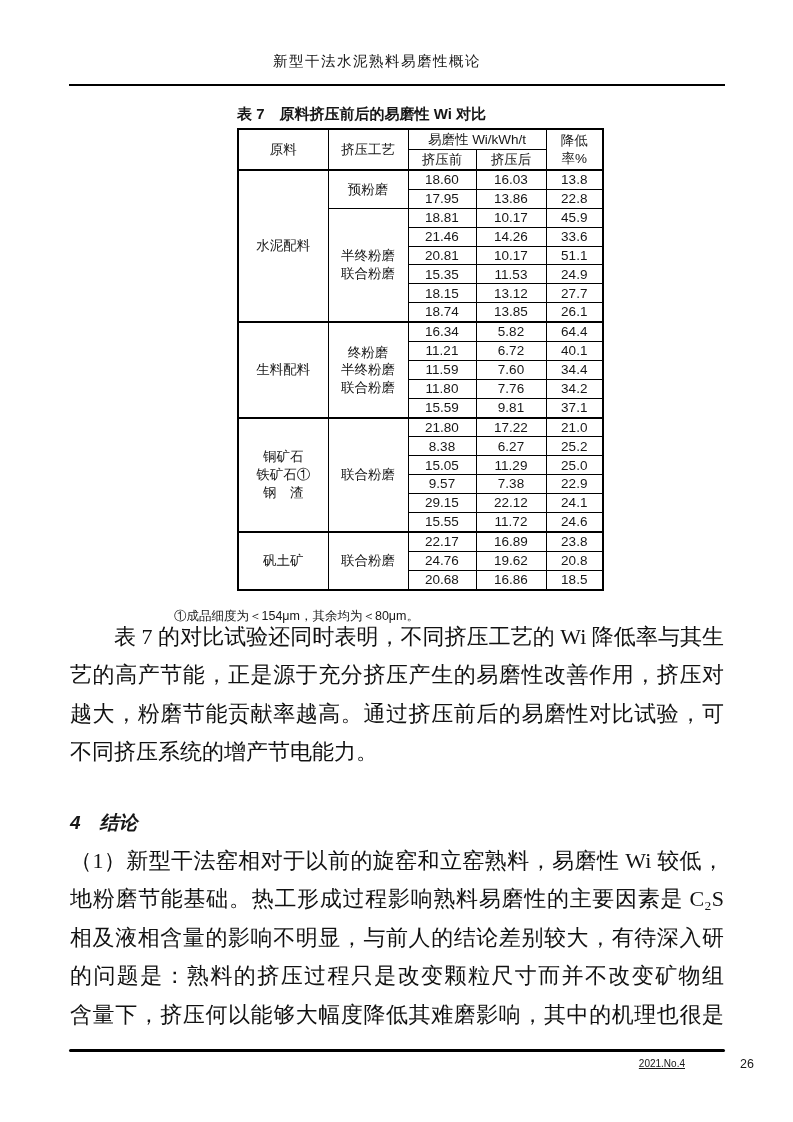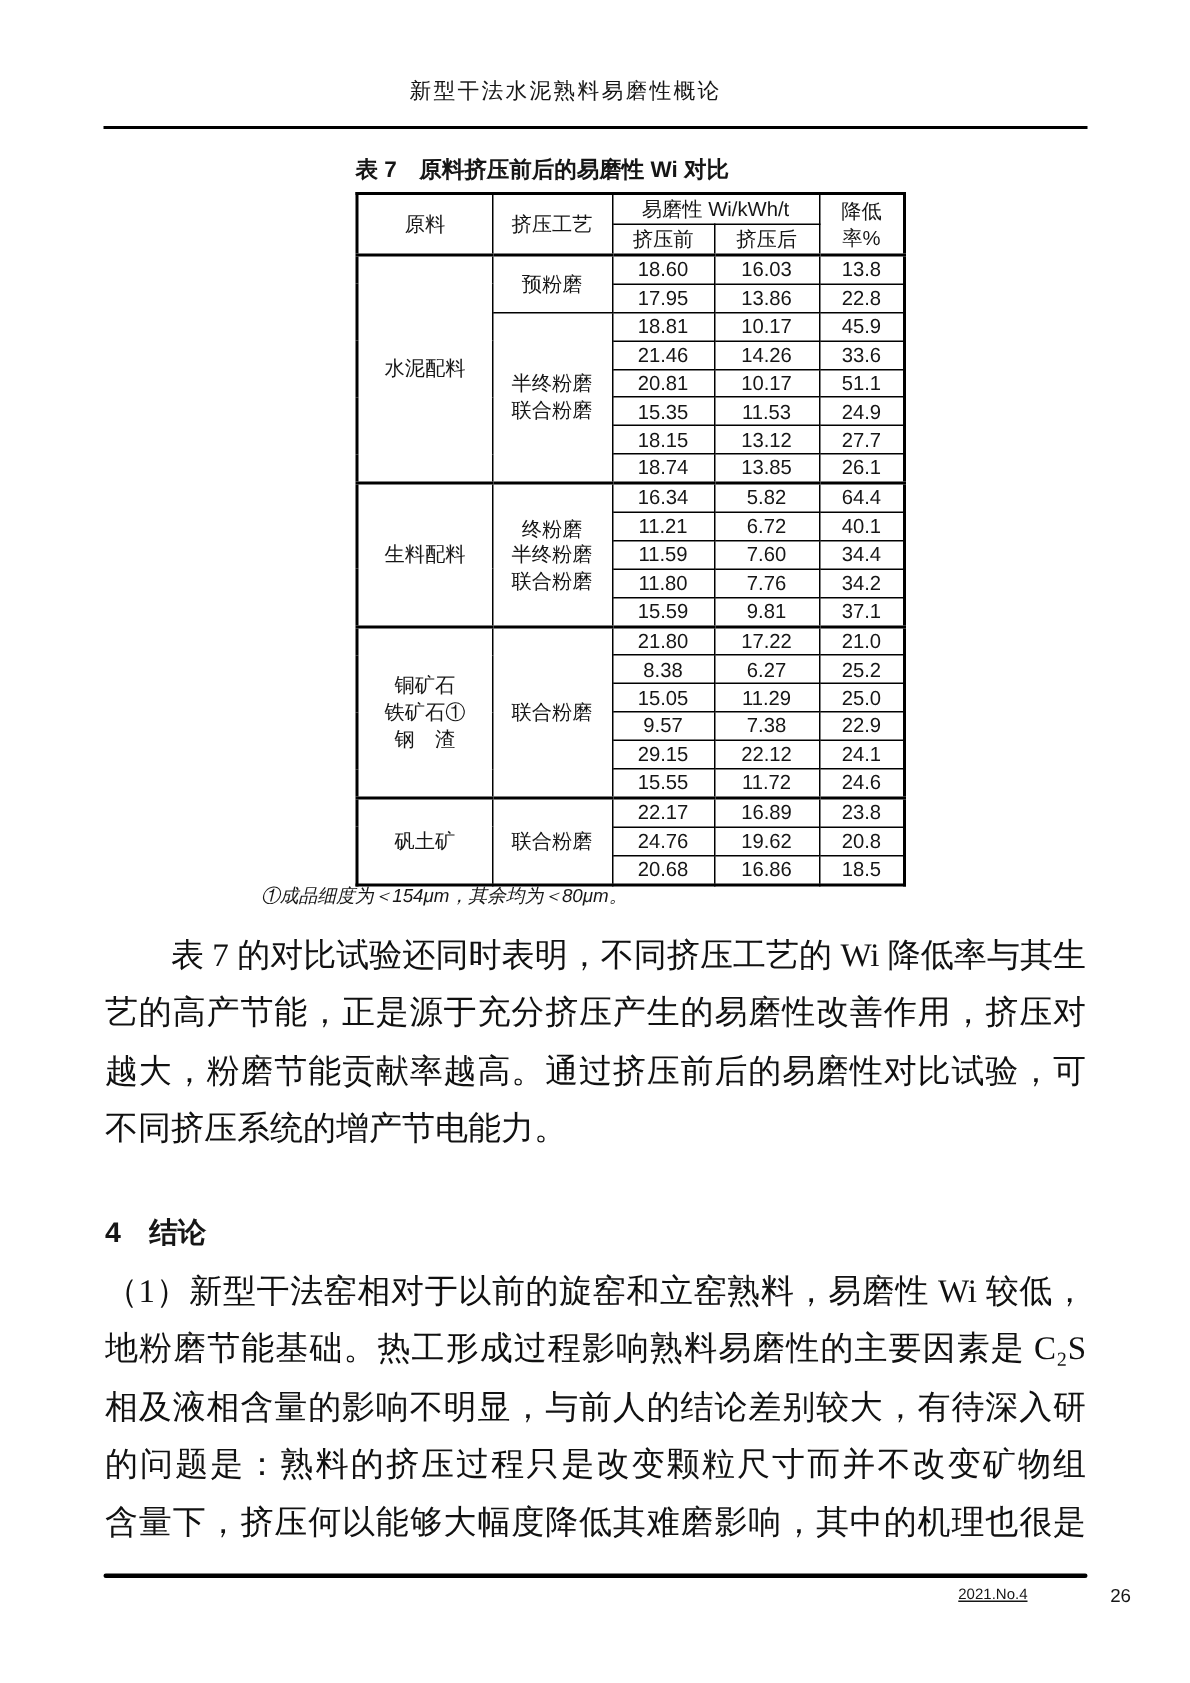--- a/index.html
+++ b/index.html
@@ -19,32 +19,32 @@
   table.wtable { position:absolute; top:128px; left:237px; border-collapse:collapse;
     table-layout:fixed; font-family:"Liberation Sans", sans-serif; font-size:13.5px;
     border:2px solid #000; }
   .wtable th, .wtable td { border:1px solid #000; text-align:center; vertical-align:middle;
     padding:0 2px; font-weight:normal; line-height:1.3; }
   .wtable thead th { height:19px; }
   .wtable tbody td { height:17.9px; }
   .wtable tr.section-start td { border-top:2px solid #000; }
   .pre-line { white-space:pre-line; }
 
-  .footnote { position:absolute; top:589px; left:174px; font-size:12.5px; line-height:16px;
-    font-family:"Liberation Sans", sans-serif;font-style:italic; }
+  .footnote { position:absolute; top:608px; left:174px; font-size:12.5px; line-height:16px;
+    font-family:"Liberation Sans", sans-serif; }
 
   
   .para { position:absolute; left:70px; width:654px; font-size:22px; color:#111; }
   .para .line { height:38.4px; line-height:38.4px; text-align:justify; text-align-last:justify;
     overflow:hidden; }
   .para .line.short { text-align-last:left; }
   .para .line.indent { text-indent:2em; }
 
   .h4 { position:absolute; top:810px; left:70px; font-family:"Liberation Sans", sans-serif;
-    font-weight:bold; font-size:19px; line-height:26px; }
+    font-weight:bold; font-size:19px; line-height:26px;font-style:italic; }
 
   
   .footer-rule { position:absolute; top:1049px; left:69px; width:656px; height:3px; background:#000;
     border-radius:2px; }
   .footer-page { position:absolute; top:1056px; left:0; width:100%; text-align:right;
     font-size:12.5px; line-height:16px; font-family:"Liberation Sans", sans-serif; }
   .footer-issue { position:absolute; top:1056px; right:69px; font-size:10px; line-height:16px;
     font-family:"Liberation Sans", sans-serif;text-decoration:underline; }
 </style>
 </head>

